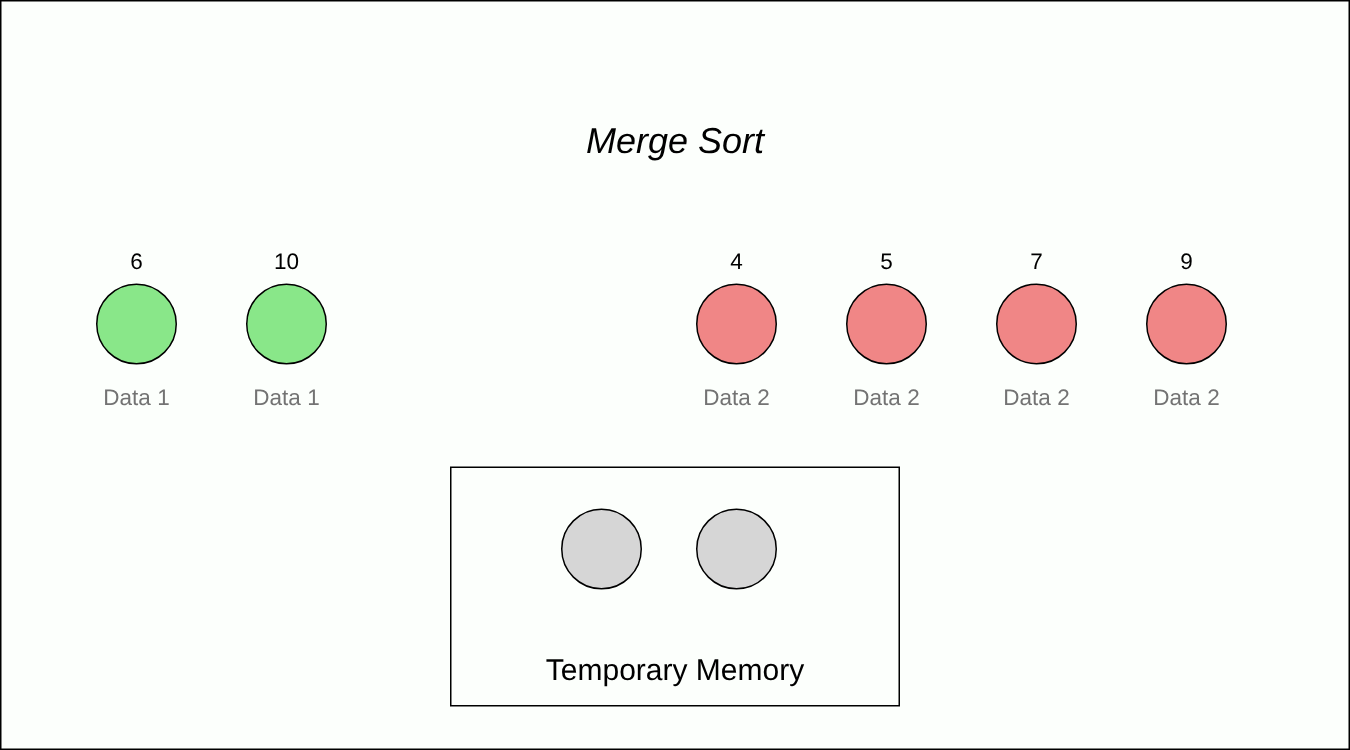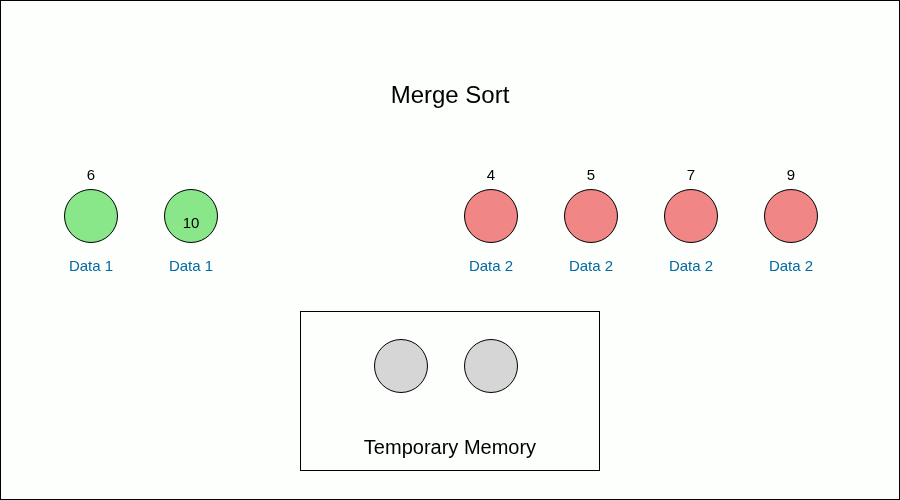--- a/index.html
+++ b/index.html
@@ -11,41 +11,42 @@
       position: relative;
       font-family: Arial, sans-serif;
     }
     .title {
       position: absolute;
       left: 50%;
       top: 80px;
       transform: translateX(-50%);
       font-size: 24px;
       color: #000;
+      font-style: italic;
     }
     .node {
       position: absolute;
       width: 54px;
       height: 54px;
       border-radius: 50%;
       border: 1.5px solid #000;
     }
     .green { background: #89e789; }
     .red { background: #f08686; }
     .gray { background: #d6d6d6; }
     .val {
       position: absolute;
       font-size: 15px;
       color: #000;
       transform: translateX(-50%);
     }
     .lbl {
       position: absolute;
       font-size: 15px;
-      color: #0369a1;
+      color: #737373;
       transform: translateX(-50%);
       text-align: center;
     }
     .tempbox {
       position: absolute;
       border: 1.5px solid #000;
       background: transparent;
     }
     .templabel {
       position: absolute;
@@ -57,21 +58,21 @@
 </head>
 <body>
 
 <div class="title">Merge Sort</div>
 
 <div class="node green" style="left:63px; top:188px;"></div>
 <div class="val" style="left:90px; top:165px;">6</div>
 <div class="lbl" style="left:90px; top:256px;">Data 1</div>
 
 <div class="node green" style="left:163px; top:188px;"></div>
-<div class="val" style="left:190px; top:165px;margin-top:48px;">10</div>
+<div class="val" style="left:190px; top:165px;">10</div>
 <div class="lbl" style="left:190px; top:256px;">Data 1</div>
 
 <div class="node red" style="left:463px; top:188px;"></div>
 <div class="val" style="left:490px; top:165px;">4</div>
 <div class="lbl" style="left:490px; top:256px;">Data 2</div>
 
 <div class="node red" style="left:563px; top:188px;"></div>
 <div class="val" style="left:590px; top:165px;">5</div>
 <div class="lbl" style="left:590px; top:256px;">Data 2</div>
 

